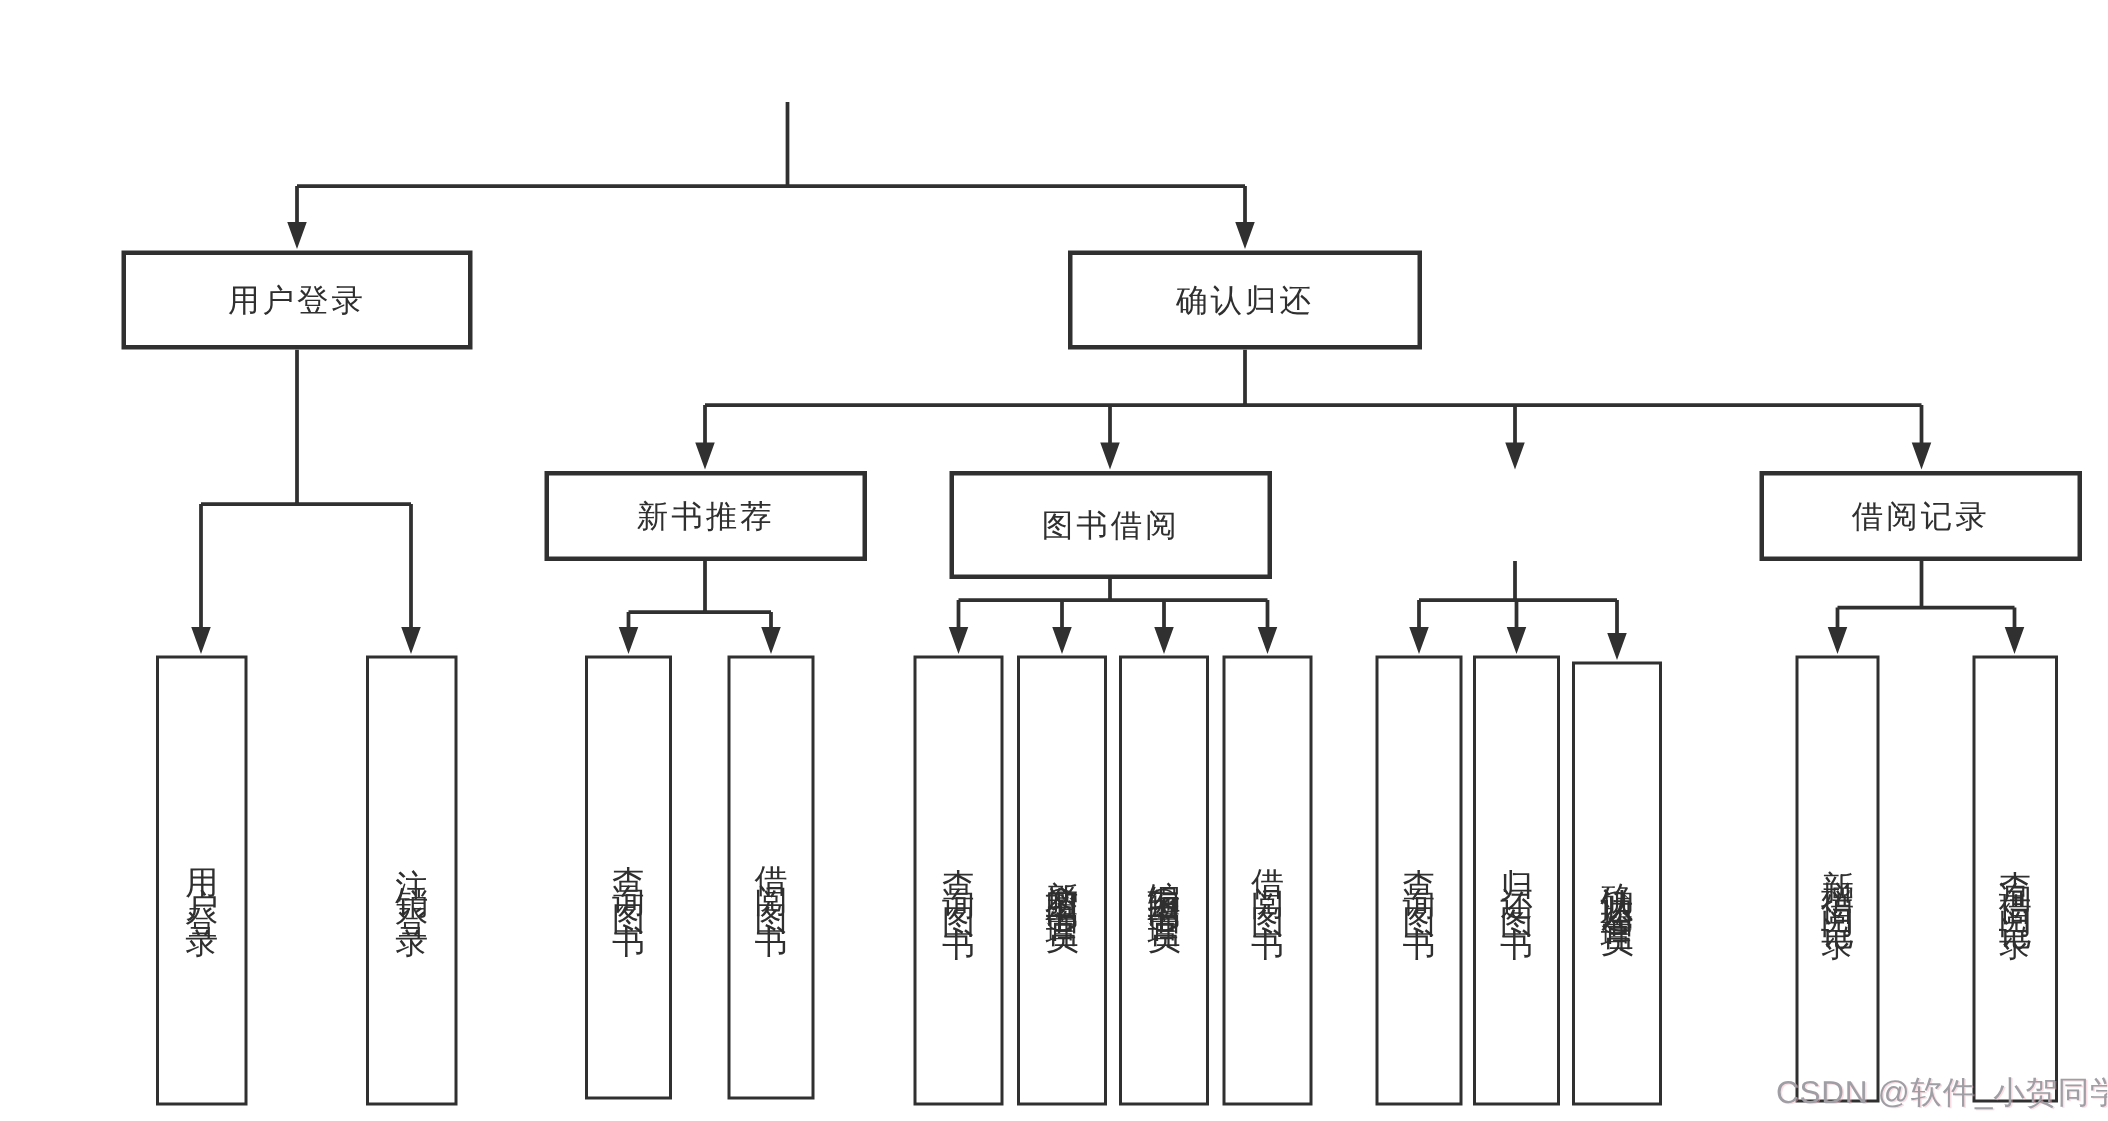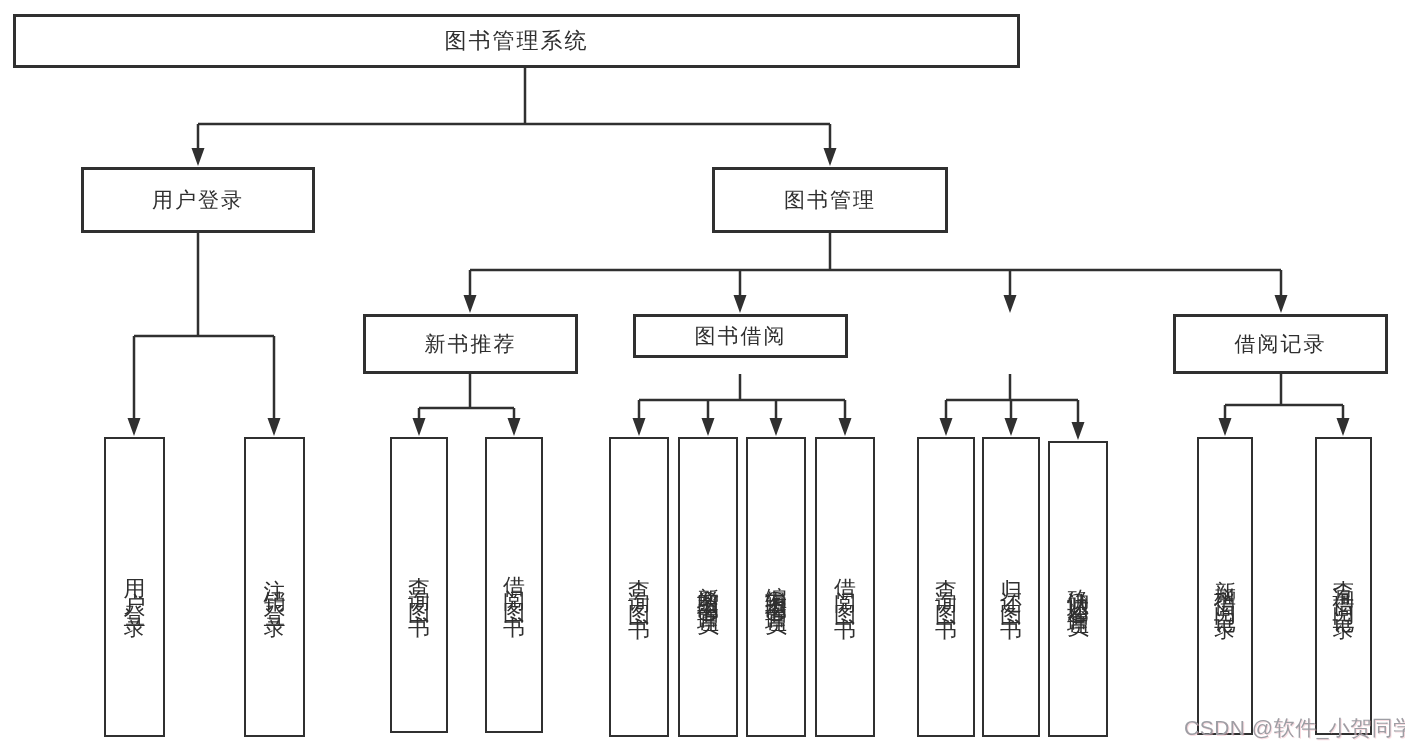--- a/index.html
+++ b/index.html
@@ -100,35 +100,32 @@
       M701.5 418 L714.5 418 L708 436 Z
       M769.5 418 L782.5 418 L776 436 Z
       M838.5 418 L851.5 418 L845 436 Z
       M939.5 418 L952.5 418 L946 436 Z
       M1004.5 418 L1017.5 418 L1011 436 Z
       M1071.5 422 L1084.5 422 L1078 440 Z
       M1218.5 418 L1231.5 418 L1225 436 Z
       M1336.5 418 L1349.5 418 L1343 436 Z"></path>
   </svg>
 
-  <div class="box root" style="left:13px; top:14px; width:1007px; height:54px;">
-    <span>图书管理系统</span>
-  </div>
 
   <div class="box" style="left:81px; top:167px; width:234px; height:66px;">
     <span>用户登录</span>
   </div>
   <div class="box" style="left:712px; top:167px; width:236px; height:66px;">
-    <span>图书管理</span>
+    <span>确认归还</span>
   </div>
 
   <div class="box" style="left:363px; top:314px; width:215px; height:60px;">
     <span>新书推荐</span>
   </div>
-  <div class="box" style="left:633px; top:314px; width:215px; height:44px;">
+  <div class="box" style="left:633px; top:314px; width:215px; height:72px;">
     <span>图书借阅</span>
   </div>
   <div class="box" style="left:1173px; top:314px; width:215px; height:60px;">
     <span>借阅记录</span>
   </div>
 
   <div class="vbox ls4" style="left:104px; top:437px; width:61px; height:300px;">
     <span class="vtext">用户登录</span>
   </div>
   <div class="vbox ls4" style="left:244px; top:437px; width:61px; height:300px;">

